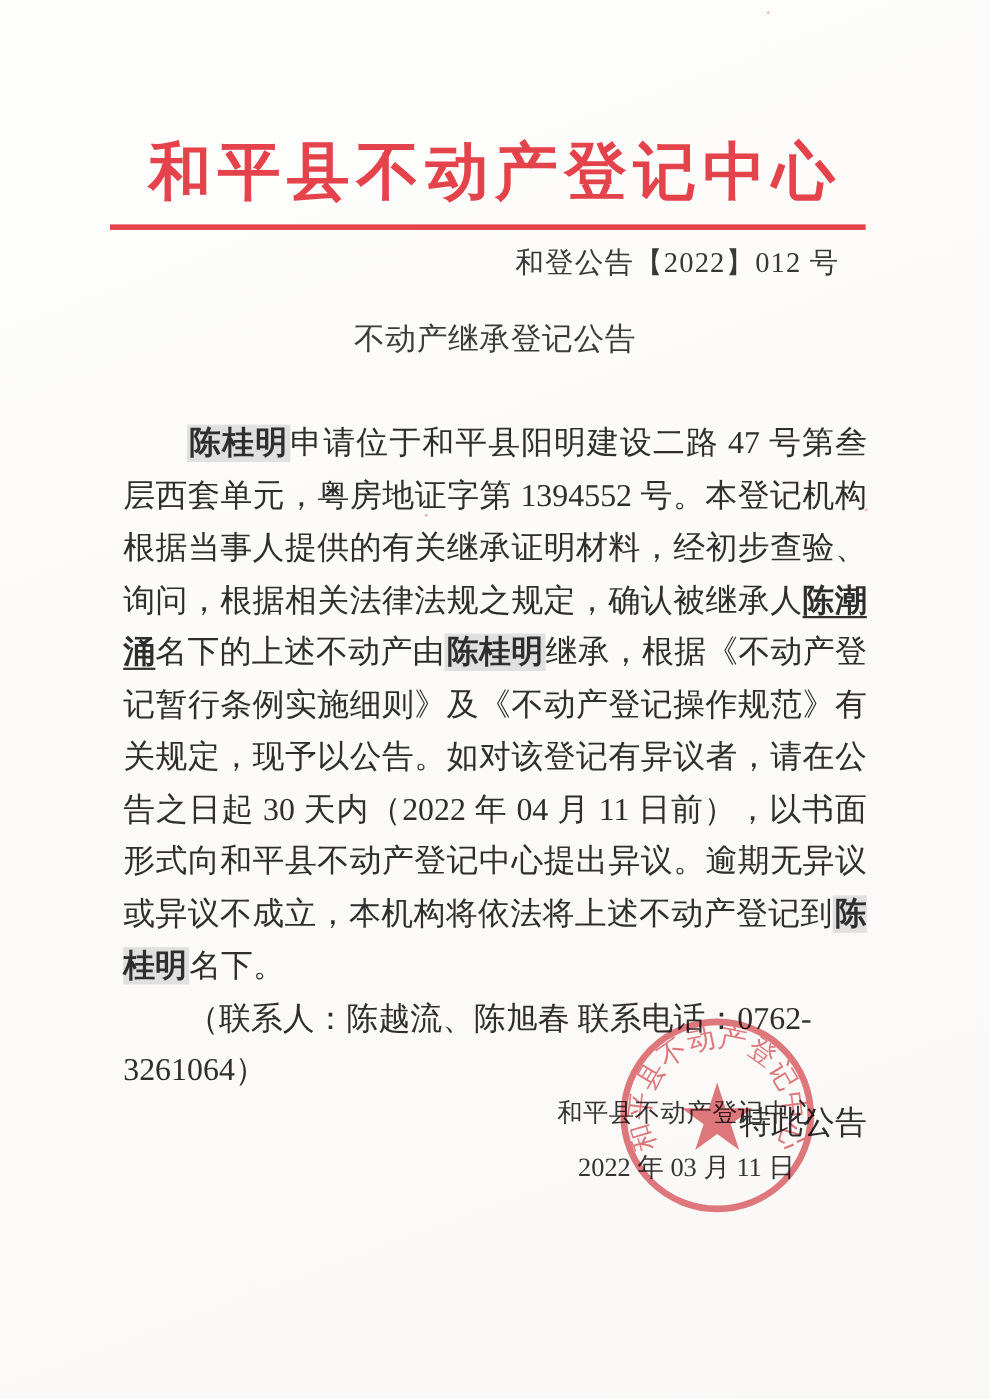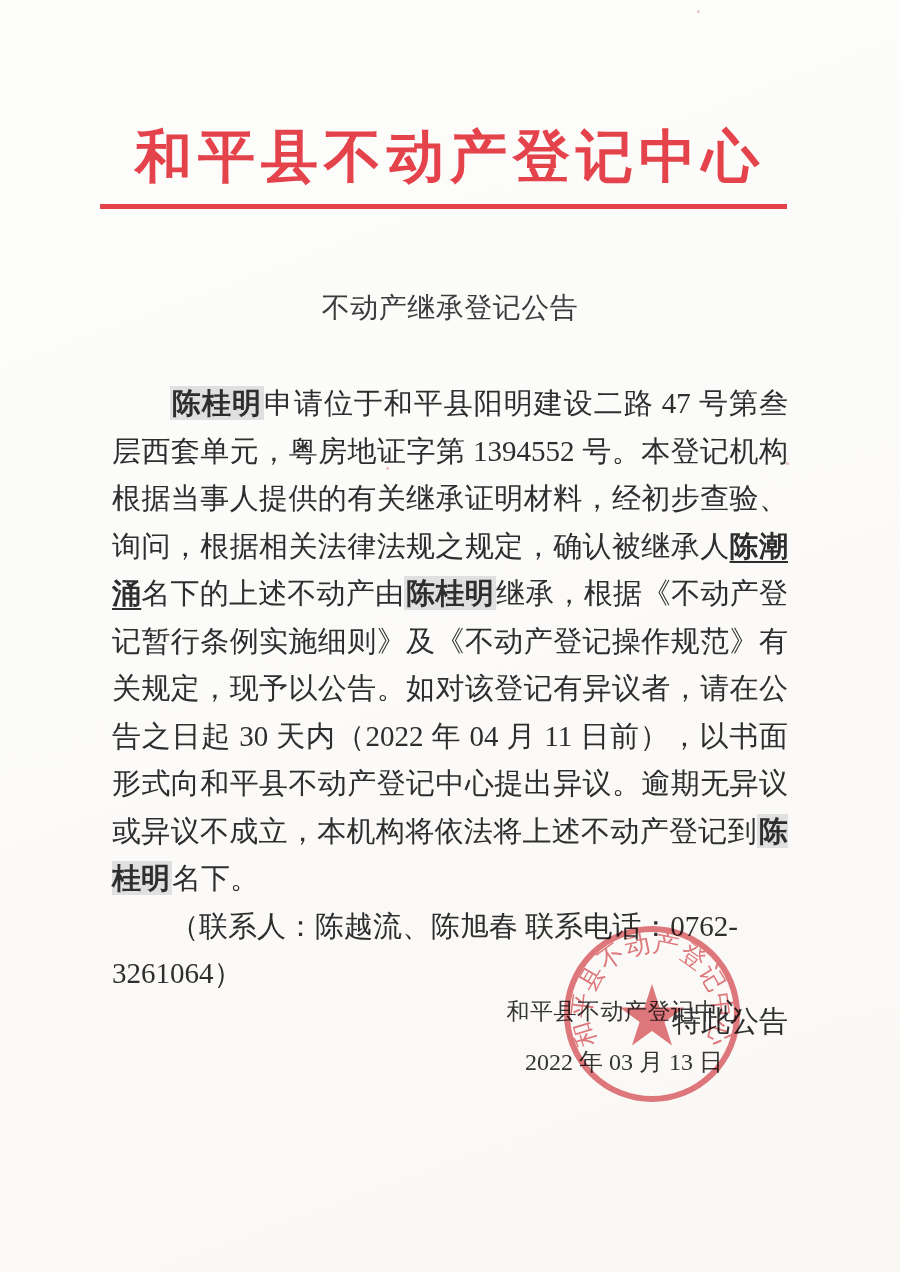--- a/index.html
+++ b/index.html
@@ -84,32 +84,33 @@
 </style>
 </head>
 <body>
 
 <div class="page">
 
   <div class="org-title">和平县不动产登记中心</div>
 
   <div class="rule"></div>
 
+  <div class="doc-number">和登公告【2022】012 号</div>
 
   <div class="notice-title">不动产继承登记公告</div>
 
   <div class="notice-body">
     <p class="para"><span class="name-shaded">陈桂明</span><span>申请位于和平县阳明建设二路 47 号第叁层西套单元，粤房地证字第 1394552 号。本登记机构根据当事人提供的有关继承证明材料，经初步查验、询问，根据相关法律法规之规定，确认被继承人</span><span class="name-underlined">陈潮涌</span><span>名下的上述不动产由</span><span class="name-shaded">陈桂明</span><span>继承，根据《不动产登记暂行条例实施细则》及《不动产登记操作规范》有关规定，现予以公告。如对该登记有异议者，请在公告之日起 30 天内（2022 年 04 月 11 日前），以书面形式向和平县不动产登记中心提出异议。逾期无异议或异议不成立，本机构将依法将上述不动产登记到</span><span class="name-shaded">陈桂明</span><span>名下。</span></p>
     <p class="contact-line">（联系人：陈越流、陈旭春 联系电话：0762-3261064）</p>
     <p class="closing-line">特此公告</p>
   </div>
 
   <div class="signature-block">
     <div class="signature-org">和平县不动产登记中心</div>
-    <div class="signature-date">2022 年 03 月 13 日</div>
+    <div class="signature-date">2022 年 03 月 11 日</div>
   </div>
 
   <svg class="seal" viewBox="-110 -110 220 220" xmlns="http://www.w3.org/2000/svg">
     <defs>
       <path id="sealArc" d="M -53.7 31 A 62 62 0 1 1 53.7 31" fill="none"></path>
       <filter id="stampBlur">
           <feGaussianBlur stdDeviation="0.55"></feGaussianBlur>
         </filter>
     </defs>
     <g filter="url(#stampBlur)" fill="#dc5a60" stroke="none" opacity="0.88">

